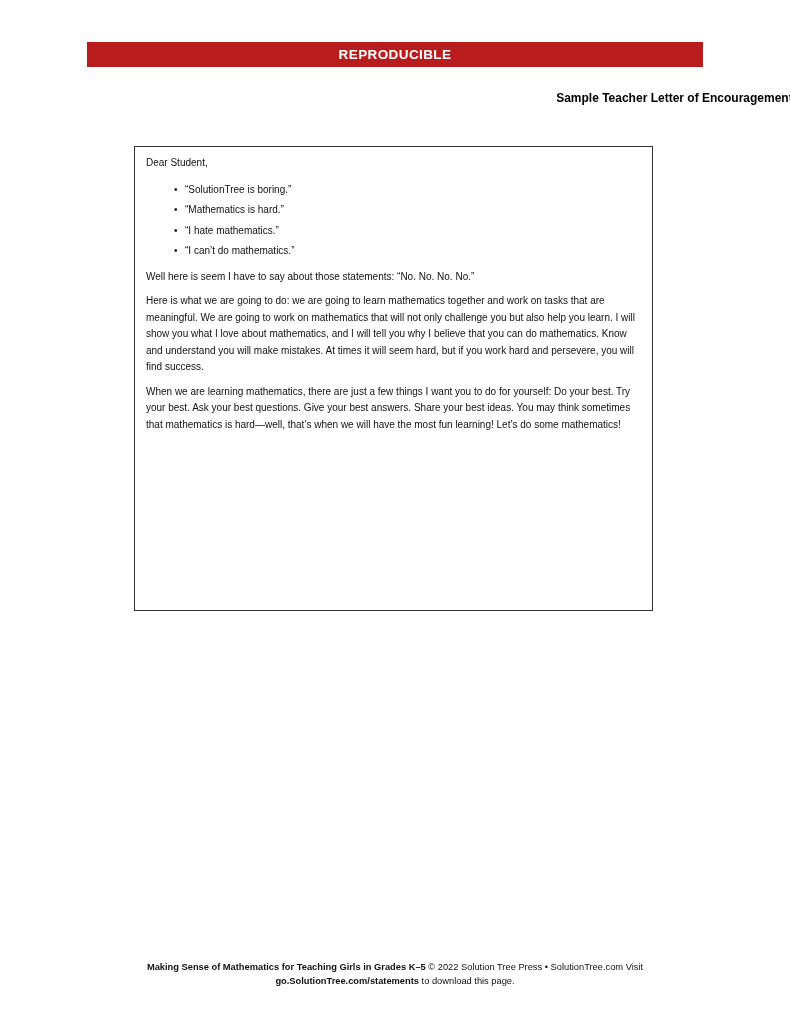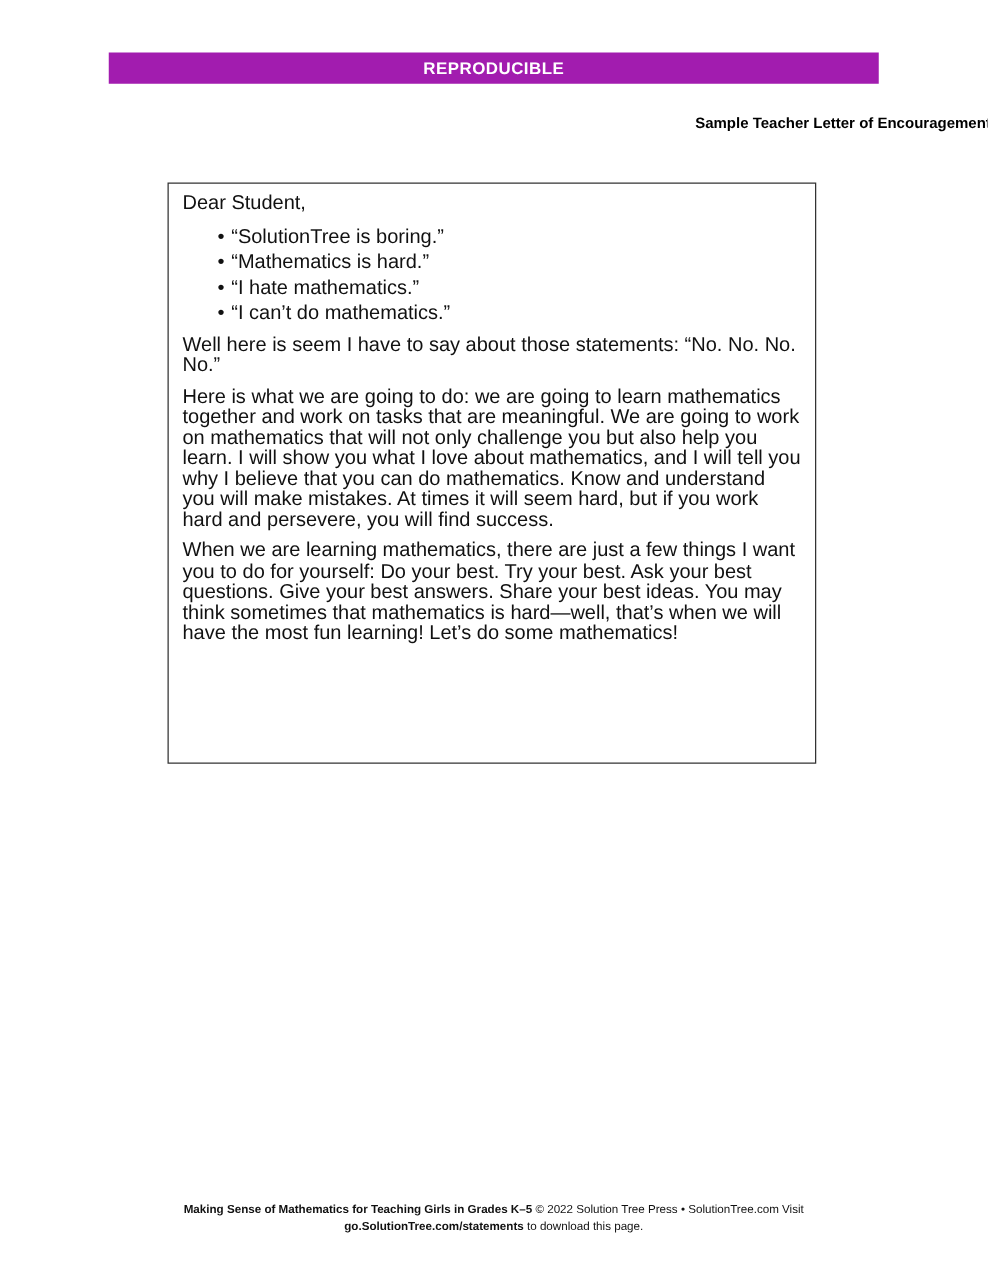--- a/index.html
+++ b/index.html
@@ -14,21 +14,21 @@
       overflow: hidden;
       font-family: "Liberation Sans", sans-serif;
       color: #111111;
     }
     .banner {
       position: absolute;
       left: 87px;
       top: 42px;
       width: 616px;
       height: 25px;
-      background: #a21caf;
+      background: #b91c1c;
       color: #ffffff;
       font-weight: bold;
       font-size: 13.5px;
       letter-spacing: 0.4px;
       text-align: center;
       line-height: 25px;
     }
     .title {
       position: absolute;
       left: 0;
@@ -42,21 +42,21 @@
     }
     .letter-box {
       position: absolute;
       left: 134px;
       top: 146px;
       width: 519px;
       height: 465px;
       border: 1.5px solid #333333;
       box-sizing: border-box;
       padding: 8px 11px 0 11px;
-      font-size: 16px;
+      font-size: 10px;
       line-height: 16.5px;
       color: #111111;
     }
     .letter-box p {
       margin: 0 0 8px 0;
     }
     .greeting {
       margin-bottom: 10px !important;
     }
     .bullets {

